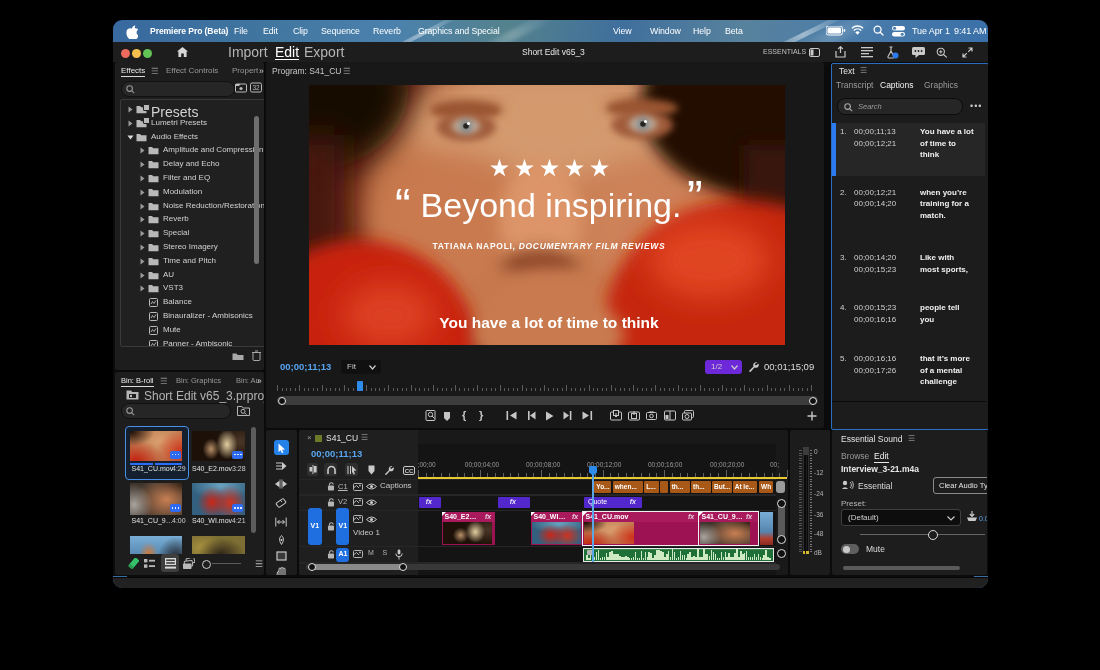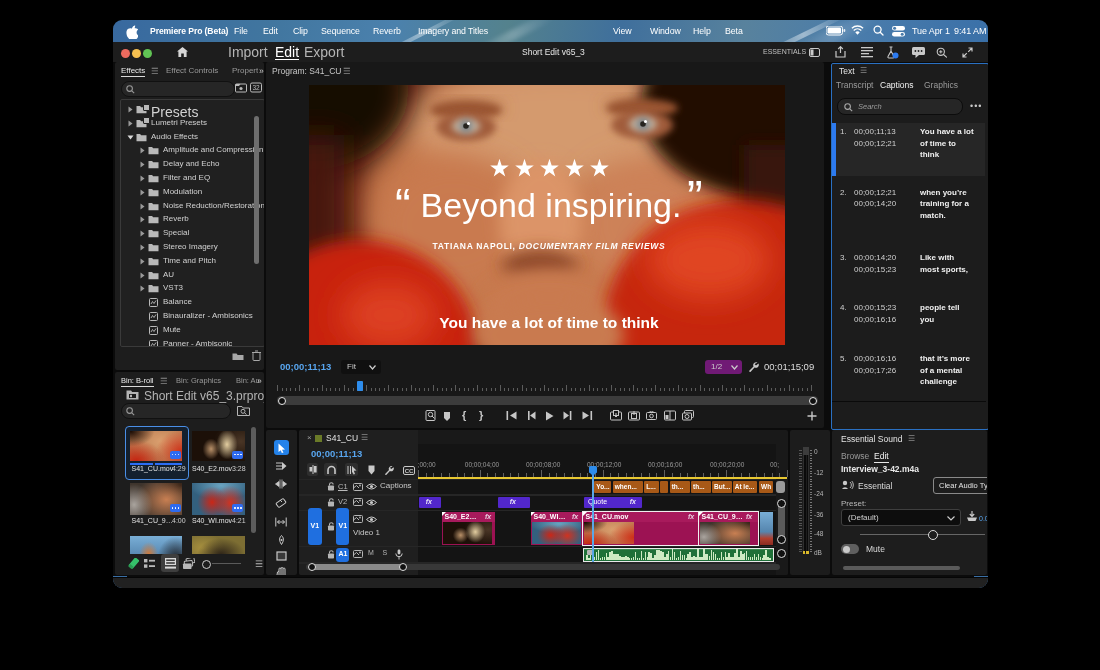--- a/index.html
+++ b/index.html
@@ -30,21 +30,21 @@
     <div class="streak" style="left:715px;top:-30px;width:14px;height:90px;transform:rotate(64deg);opacity:.22;filter:blur(3px);"></div>
     <svg class="abs" style="left:13px;top:4.5px;" width="12" height="14" viewBox="0 0 12 14">
         <path fill="#fff" d="M8.3 3.4c.6-.74.99-1.75.86-2.78-.86.04-1.9.6-2.5 1.32-.55.64-1.03 1.68-.9 2.66.96.08 1.93-.5 2.54-1.2zM10.6 7.5c-.02-1.9 1.55-2.8 1.62-2.85-.88-1.3-2.25-1.47-2.74-1.5-1.17-.12-2.28.69-2.87.69-.59 0-1.5-.67-2.47-.65-1.27.02-2.44.74-3.1 1.88-1.32 2.29-.34 5.68.95 7.54.63.91 1.38 1.93 2.36 1.9.95-.04 1.31-.62 2.46-.62s1.47.62 2.47.6c1.02-.02 1.67-.93 2.29-1.84.72-1.06 1.02-2.08 1.04-2.13-.03-.01-1.99-.77-2.01-3.02z"></path>
       </svg>
     <div class="mtx" style="left:37px;font-weight:bold;font-size:8.6px;">Premiere Pro (Beta)</div>
     <div class="mtx" style="left:121px;">File</div>
     <div class="mtx" style="left:150px;">Edit</div>
     <div class="mtx" style="left:180px;">Clip</div>
     <div class="mtx" style="left:208px;">Sequence</div>
     <div class="mtx" style="left:260px;">Reverb</div>
-    <div class="mtx" style="left:305px;">Imagery and Titles</div>
+    <div class="mtx" style="left:305px;">Graphics and Special</div>
     <div class="mtx" style="left:500px;">View</div>
     <div class="mtx" style="left:537px;">Window</div>
     <div class="mtx" style="left:580px;">Help</div>
     <div class="mtx" style="left:612px;">Beta</div>
     <svg class="abs" style="left:713px;top:6px;" width="20" height="10" viewBox="0 0 20 10">
         <rect x="0" y="0" width="16.5" height="9" rx="2.4" fill="none" stroke="#fff" stroke-width="1"></rect>
         <rect x="1.5" y="1.5" width="13.5" height="6" rx="1.2" fill="#fff"></rect>
         <rect x="17.5" y="3" width="1.8" height="3" rx="0.9" fill="#e8eef5"></rect>
       </svg>
     <svg class="abs" style="left:738px;top:5px;" width="13" height="11" viewBox="0 0 13 11">
@@ -410,21 +410,21 @@
       <text x="240" y="164" font-size="8.5" fill="#fff" text-anchor="middle" font-family="Liberation Sans" font-weight="bold" letter-spacing="0.7">TATIANA NAPOLI, <tspan font-style="italic">DOCUMENTARY FILM REVIEWS</tspan></text>
       <text x="240" y="243" font-size="15.5" fill="#fff" text-anchor="middle" font-family="Liberation Sans" font-weight="bold">You have a lot of time to think</text>
     </svg>
     <div class="abs" style="left:14px;top:299px;font-size:9.5px;color:#58a6f0;font-weight:bold;">00;00;11;13</div>
     <div class="abs" style="left:75px;top:298px;width:40px;height:14px;background:#101010;border-radius:3px;">
       <div class="abs" style="left:6px;top:2px;font-size:8px;color:#ccc;">Fit</div>
       <svg class="abs" style="left:28px;top:5px;" width="7" height="5" viewBox="0 0 7 5">
           <path d="M0.5 0.5 L3.5 4 L6.5 0.5" fill="none" stroke="#ccc" stroke-width="1.2"></path>
         </svg>
     </div>
-    <div class="abs" style="left:439px;top:298px;width:37px;height:14px;background:#701a75;border-radius:3px;text-align:center;">
+    <div class="abs" style="left:439px;top:298px;width:37px;height:14px;background:#6d28d9;border-radius:3px;text-align:center;">
       <div class="abs" style="left:6px;top:2px;font-size:8px;color:#ccc;">1/2</div>
       <svg class="abs" style="left:26px;top:5px;" width="7" height="5" viewBox="0 0 7 5">
           <path d="M0.5 0.5 L3.5 4 L6.5 0.5" fill="none" stroke="#ccc" stroke-width="1.2"></path>
         </svg>
     </div>
     <svg class="abs" style="left:482px;top:299px;" width="11" height="11" viewBox="0 0 11 11">
         <path d="M9.5 1.5 a3 3 0 0 0-4 4 L1.5 9.5 a0.8 0.8 0 0 0 1.2 1.2 L6.5 6.5 a3 3 0 0 0 4-4 L8 4.5 L6.5 3 Z" fill="#c9c9c9"></path>
       </svg>
     <div class="abs" style="left:498px;top:299px;font-size:9.5px;color:#dedede;">00;01;15;09</div>
     <div class="abs" style="left:11px;top:319px;width:536px;height:10px;">
@@ -1050,21 +1050,21 @@
     <div class="abs" style="left:88px;top:290.0px;font-size:8px;font-weight:bold;color:#f0f0f0;white-space:nowrap;">that it’s more</div>
     <div class="abs" style="left:88px;top:301.6px;font-size:8px;font-weight:bold;color:#f0f0f0;white-space:nowrap;">of a mental</div>
     <div class="abs" style="left:88px;top:313.2px;font-size:8px;font-weight:bold;color:#f0f0f0;white-space:nowrap;">challenge</div>
     <div class="abs" style="left:0;top:337px;width:154px;height:1px;background:#0a0a0a;"></div>
   </div>
   <div id="es-panel" class="panel" style="left:719px;top:410px;width:155px;height:145px;background:#1d1d1d;text-align:center;">
     <div class="abs" style="left:9px;top:4px;font-size:8.5px;color:#e4e4e4;">Essential Sound</div>
     <div class="abs" style="left:76px;top:4px;font-size:8px;color:#8a8a8a;">☰</div>
     <div class="abs" style="left:9px;top:21px;font-size:8.5px;color:#9a9a9a;">Browse</div>
     <div class="abs" style="left:42px;top:21px;font-size:8.5px;color:#f0f0f0;">Edit<div style="position:absolute;left:0;right:0;bottom:-2px;height:1px;background:#e8e8e8;"></div></div>
-    <div class="abs" style="left:9px;top:34px;font-size:8.5px;font-weight:bold;color:#e8e8e8;">Interview_3-42.m4a</div>
+    <div class="abs" style="left:9px;top:34px;font-size:8.5px;font-weight:bold;color:#e8e8e8;">Interview_3-21.m4a</div>
     <svg class="abs" style="left:9px;top:50px;" width="13" height="10" viewBox="0 0 13 10">
         <circle cx="4" cy="3" r="2.2" fill="#c9c9c9"></circle>
         <path d="M1 9 a3.5 3.5 0 0 1 6 0 Z" fill="#c9c9c9"></path>
         <path d="M9 2 a4 4 0 0 1 0 6 M10.8 1 a6 6 0 0 1 0 8" fill="none" stroke="#c9c9c9" stroke-width="0.9"></path>
       </svg>
     <div class="abs" style="left:26px;top:51px;font-size:8.5px;color:#d9d9d9;">Essential</div>
     <div class="abs" style="left:101px;top:47px;width:60px;height:15px;border:1px solid #8a8a8a;border-radius:3px;">
         <div class="abs" style="left:5px;top:3px;font-size:7.5px;color:#e4e4e4;white-space:nowrap;">Clear Audio Typ</div>
       </div>
     <div class="abs" style="left:9px;top:69px;font-size:8px;color:#b9b9b9;">Preset:</div>

